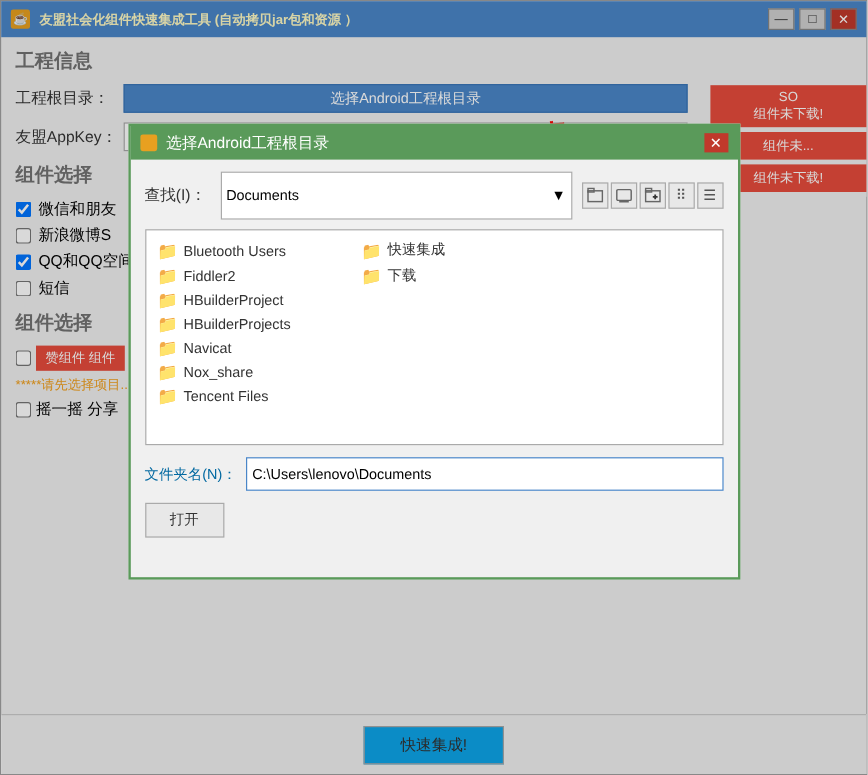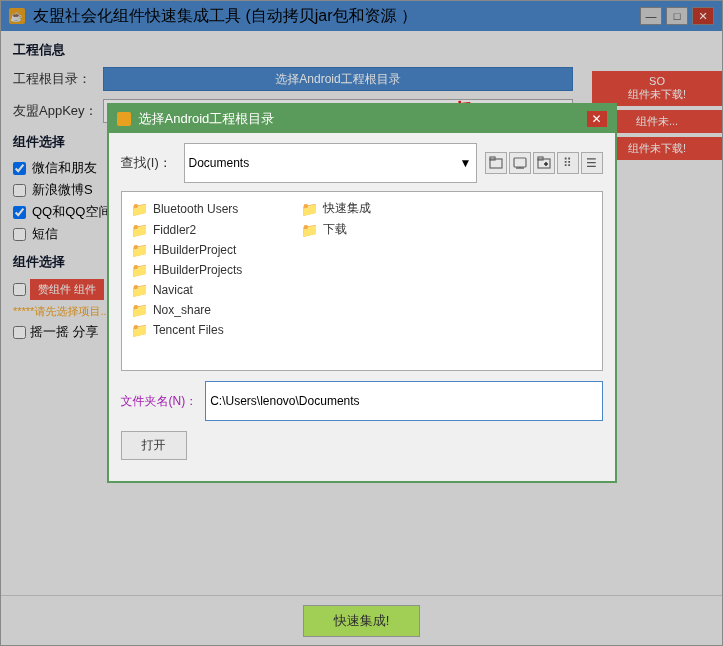--- a/index.html
+++ b/index.html
@@ -44,22 +44,23 @@
       background: #e8a020;
       border-radius: 2px;
       display: flex;
       align-items: center;
       justify-content: center;
       font-size: 10px;
       color: white;
     }
 
     .title-text {
-      font-size: 16px;
-      color: #000000;
+      font-size: 11px;
+      color: #fef9c3;
+      font-weight: bold;
     }
 
     .title-controls {
       display: flex;
       gap: 4px;
     }
 
     .title-btn {
       width: 22px;
       height: 18px;
@@ -78,24 +79,24 @@
       color: white;
     }
 
     
     .main-content {
       padding: 10px 12px;
       position: relative;
     }
 
     .section-title {
-      font-size: 13px;
+      font-size: 16px;
       font-weight: bold;
       margin-bottom: 8px;
-      color: #0f172a;
+      color: #737373;
     }
 
     .field-row {
       display: flex;
       align-items: center;
       margin-bottom: 8px;
     }
 
     .field-label {
       font-size: 13px;
@@ -174,21 +175,21 @@
       right: 0;
       height: 50px;
       background: #f0f0f0;
       border-top: 1px solid #ccc;
       display: flex;
       align-items: center;
       justify-content: center;
     }
 
     .bottom-btn {
-      background: #bef264;
+      background: #0ea5e9;
       border: 1px solid #aaa;
       padding: 6px 30px;
       font-size: 13px;
       cursor: pointer;
       color: #333;
     }
 
     
     .dialog-overlay {
       position: absolute;
@@ -335,27 +336,27 @@
     .dialog-field-row {
       display: flex;
       align-items: center;
       margin-top: 10px;
       margin-bottom: 6px;
       gap: 8px;
     }
 
     .dialog-field-label {
       font-size: 12px;
-      color: #a21caf;
+      color: #0369a1;
       min-width: 75px;
     }
 
     .dialog-field-input {
       flex: 1;
-      height: 40px;
+      height: 28px;
       border: 1px solid #4a86c8;
       background: white;
       padding: 0 4px;
       font-size: 12px;
       outline: none;
     }
 
     .dialog-field-select {
       flex: 1;
       height: 24px;

